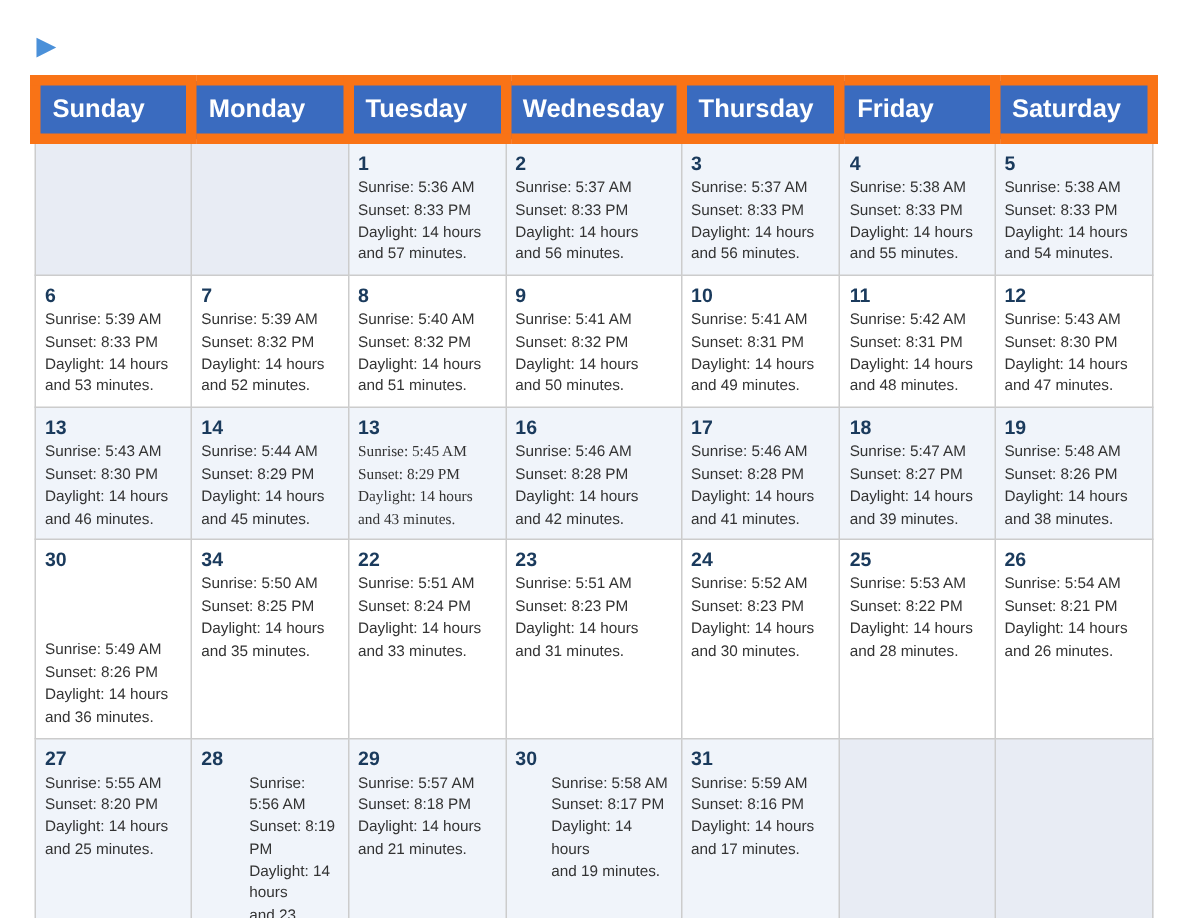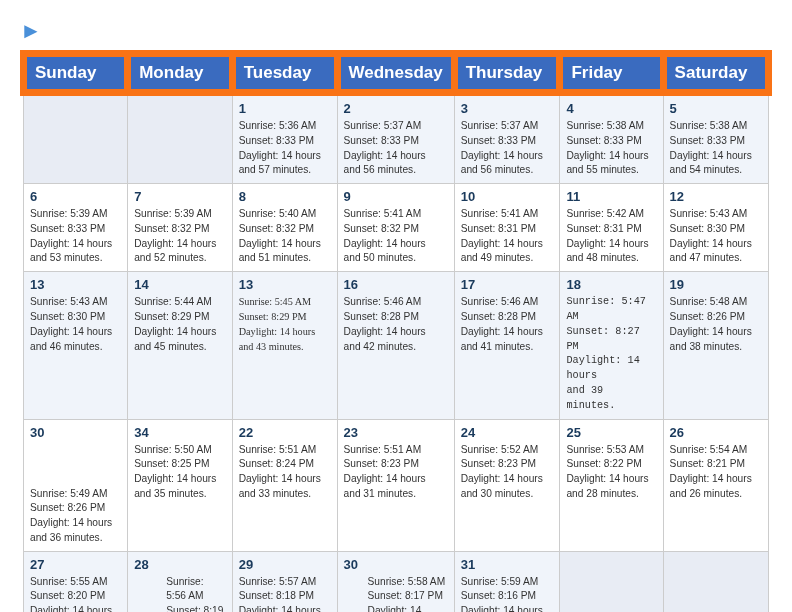--- a/index.html
+++ b/index.html
@@ -244,21 +244,21 @@
         </td>
         <td>
           <span class="day-num">17</span>
           <div class="day-info" style="white-space: pre-line;">Sunrise: 5:46 AM
 Sunset: 8:28 PM
 Daylight: 14 hours
 and 41 minutes.</div>
         </td>
         <td>
           <span class="day-num">18</span>
-          <div class="day-info" style="white-space: pre-line; font-family: Liberation Mono, monospace;">Sunrise: 5:47 AM
+          <div class="day-info" style="white-space: pre-line;">Sunrise: 5:47 AM
 Sunset: 8:27 PM
 Daylight: 14 hours
 and 39 minutes.</div>
         </td>
         <td>
           <span class="day-num">19</span>
           <div class="day-info" style="white-space: pre-line;">Sunrise: 5:48 AM
 Sunset: 8:26 PM
 Daylight: 14 hours
 and 38 minutes.</div>

